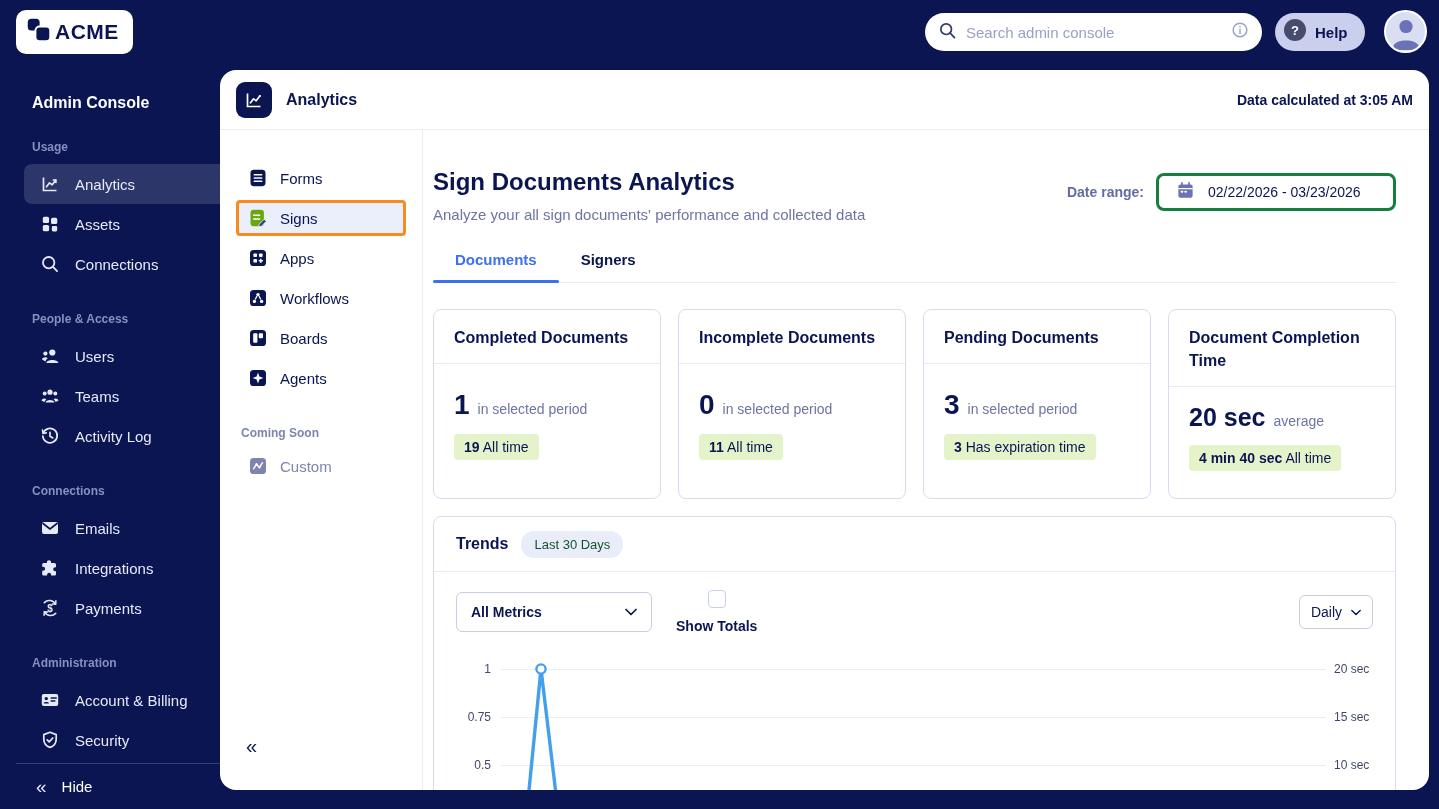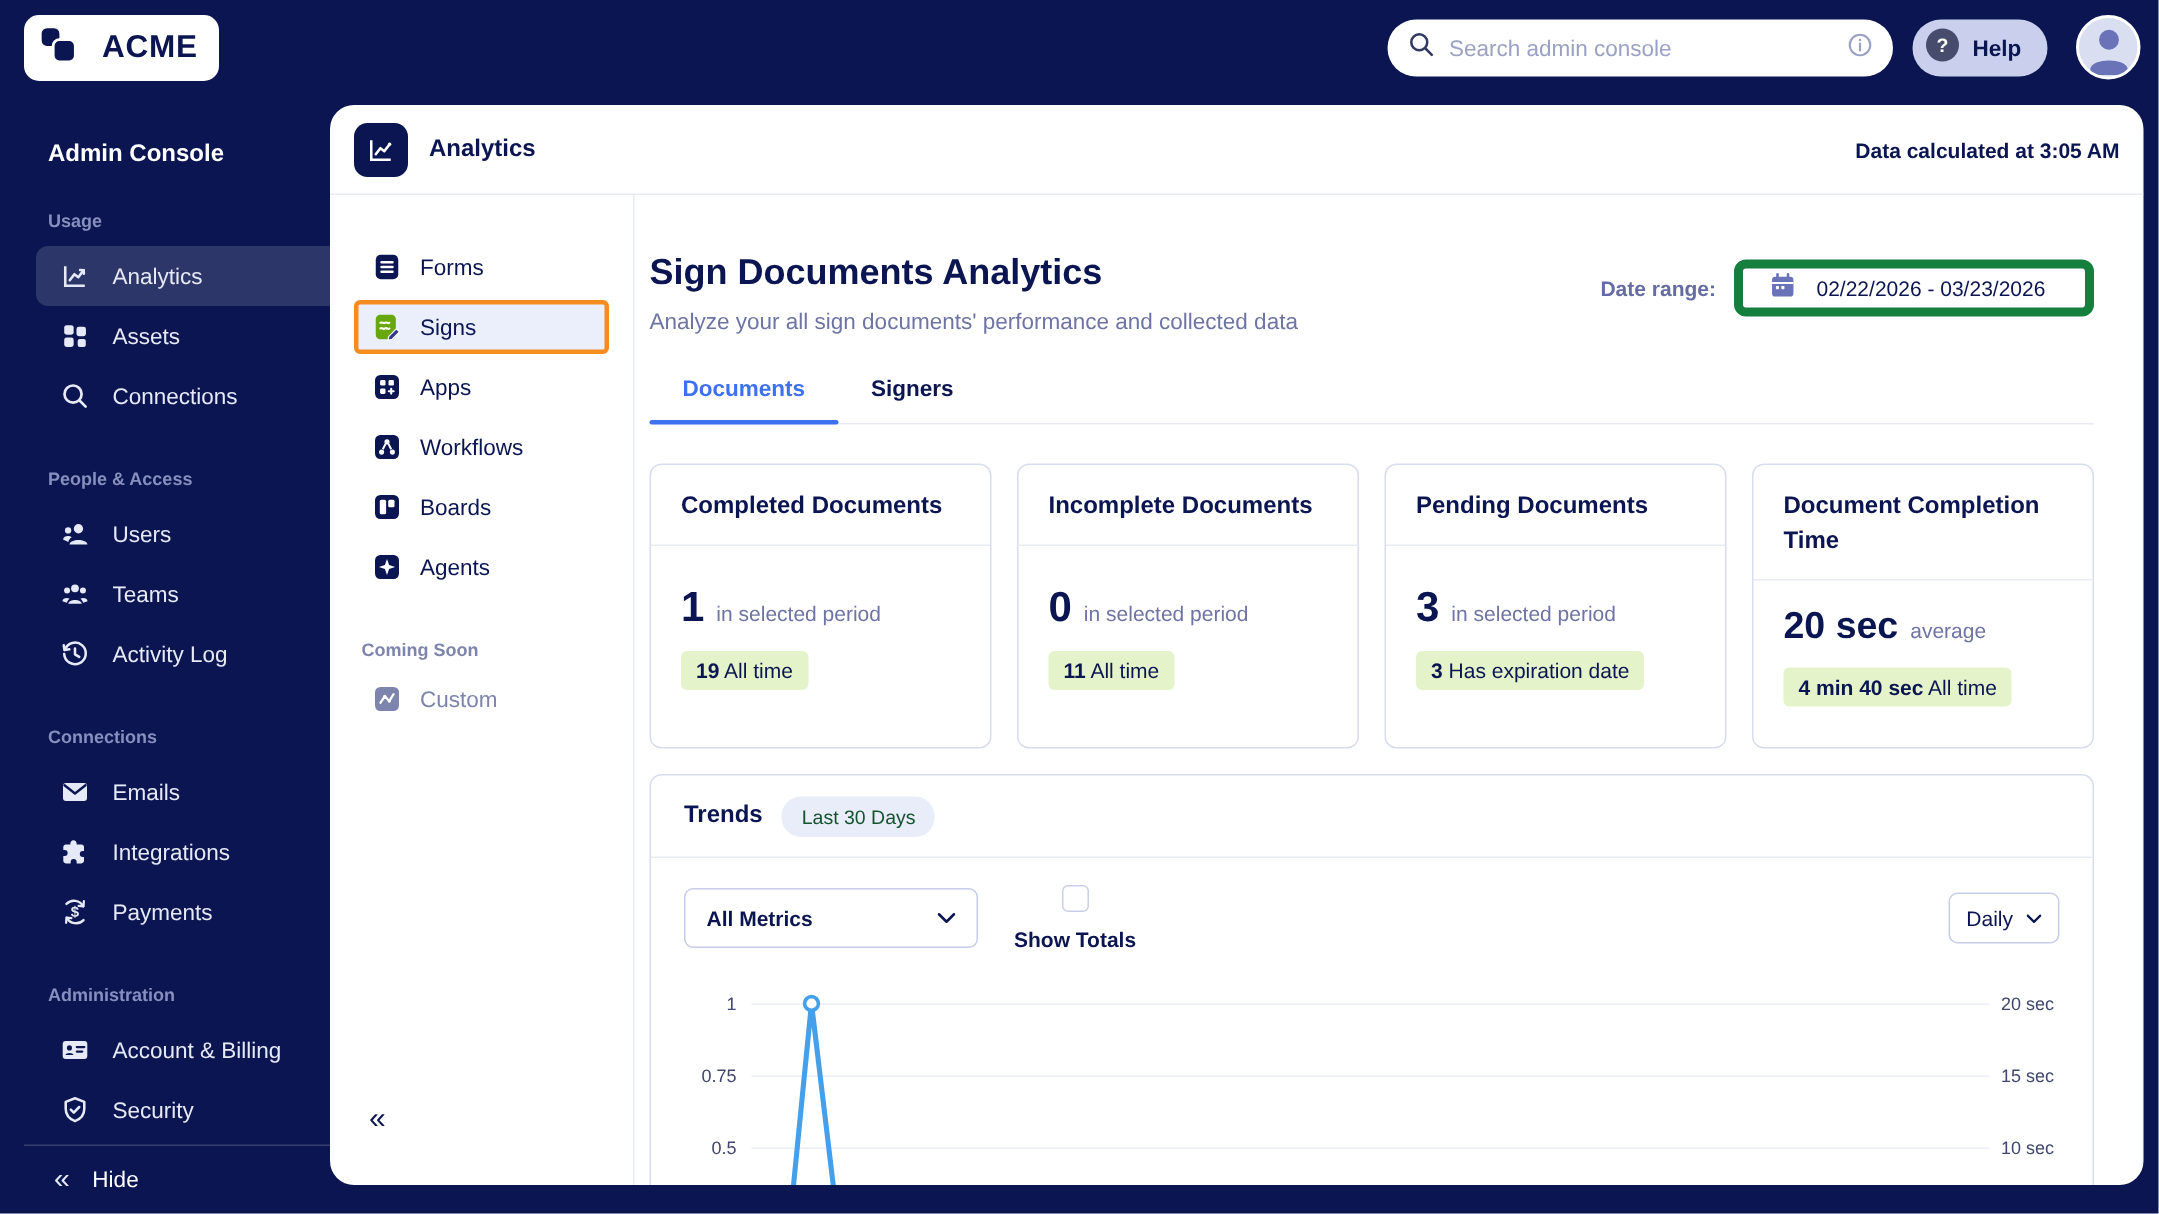--- a/index.html
+++ b/index.html
@@ -6,21 +6,21 @@
   html,body { width:1439px; height:809px; overflow:hidden; }
   body {
     background:#0a1551;
     font-family:"Liberation Sans", sans-serif;
     position:relative;
     color:#0a1551;
   }
   
   .topbar { position:absolute; top:0; left:0; width:100%; height:64px; }
   .logo { position:absolute; left:16px; top:10px; height:44px; background:#fff; border-radius:10px;
-          display:flex; align-items:center; gap:16px; padding:0 14px 0 10px; }
+          display:flex; align-items:center; gap:3px; padding:0 14px 0 10px; }
   .logo-text { font-size:21px; font-weight:800; letter-spacing:.5px; color:#0a1551; }
   .search { position:absolute; left:925px; top:13px; width:337px; height:38px; background:#fff;
             border-radius:19px; display:flex; align-items:center; padding:0 13px; gap:9px; }
   .search input { flex:1; border:none; outline:none; font-size:15px; font-family:inherit; color:#0a1551; }
   .search input::placeholder { color:#9aa1c4; }
   .help-btn { position:absolute; left:1275px; top:13px; height:38px; background:#c9cfec; border-radius:19px;
               display:flex; align-items:center; gap:8px; padding:0 17px 0 8px; cursor:pointer; }
   .help-label { font-size:15px; font-weight:700; color:#0a1551; }
   .avatar { position:absolute; left:1384px; top:10px; width:43px; height:43px; border-radius:50%;
             background:#dadef1; border:2px solid #fff; overflow:hidden; cursor:pointer; }
@@ -50,21 +50,21 @@
   .pnav-label-soon { margin:30px 16px 8px 21px; font-size:12px; font-weight:700; color:#7d84ad; }
   .pnav-item.disabled { color:#7d84ad; }
   .pnav-collapse { position:absolute; left:26px; bottom:32px; font-size:20px; color:#0a1551; cursor:pointer; }
   
   .content { position:absolute; left:180px; top:60px; right:0; bottom:0; padding:38px 33px 0; overflow:hidden; }
   .content-head { display:flex; justify-content:space-between; align-items:flex-start; }
   .page-title { font-size:24px; font-weight:800; color:#0a1551; }
   .page-subtitle { margin-top:10px; font-size:15px; color:#6e74a3; }
   .date-range { display:flex; align-items:center; gap:12px; margin-top:5px; }
   .date-range-label { font-size:14px; font-weight:700; color:#646ca3; }
-  .date-btn { height:38px; min-width:240px; border:6px solid #15803d; border-radius:8px; background:#fff;
+  .date-btn { height:38px; min-width:240px; border:3px solid #15803d; border-radius:8px; background:#fff;
               display:flex; align-items:center; gap:13px; padding:0 17px; font-size:14px; color:#0a1551; cursor:pointer; }
   
   .tabs { margin-top:28px; border-bottom:1px solid #e9ebf4; display:flex; }
   .tab { padding:0 22px 14px; font-size:15px; font-weight:600; color:#0a1551; position:relative; cursor:pointer; }
   .tab.active { color:#3e71f0; }
   .tab.active::after { content:""; position:absolute; left:0; right:0; bottom:-1px; height:3px; background:#3e71f0; border-radius:2px; }
   
   .cards { margin-top:26px; display:flex; gap:17px; }
   .stat-card { flex:1; height:190px; background:#fff; border:1px solid #d8dcf0; border-radius:8px; overflow:hidden; }
   .stat-card .head { padding:16px 20px 14px; border-bottom:1px solid #e9ebf4; font-size:16px; font-weight:700;
@@ -381,21 +381,21 @@
           <div class="green-badge"><b>11</b> <span>All time</span></div>
         </div>
       </div>
       <div class="stat-card">
         <div class="head">Pending Documents</div>
         <div class="body">
           <div class="value-row">
             <span class="value">3</span>
             <span class="value-suffix">in selected period</span>
           </div>
-          <div class="green-badge"><b>3</b> <span>Has expiration date</span></div>
+          <div class="green-badge"><b>3</b> <span>Has expiration time</span></div>
         </div>
       </div>
       <div class="stat-card">
         <div class="head">Document Completion Time</div>
         <div class="body" style="padding-top:16px;">
           <div class="value-row">
             <span class="value" style="font-size:25px;">20 sec</span>
             <span class="value-suffix">average</span>
           </div>
           <div class="green-badge"><b>4 min 40 sec</b> <span>All time</span></div>

